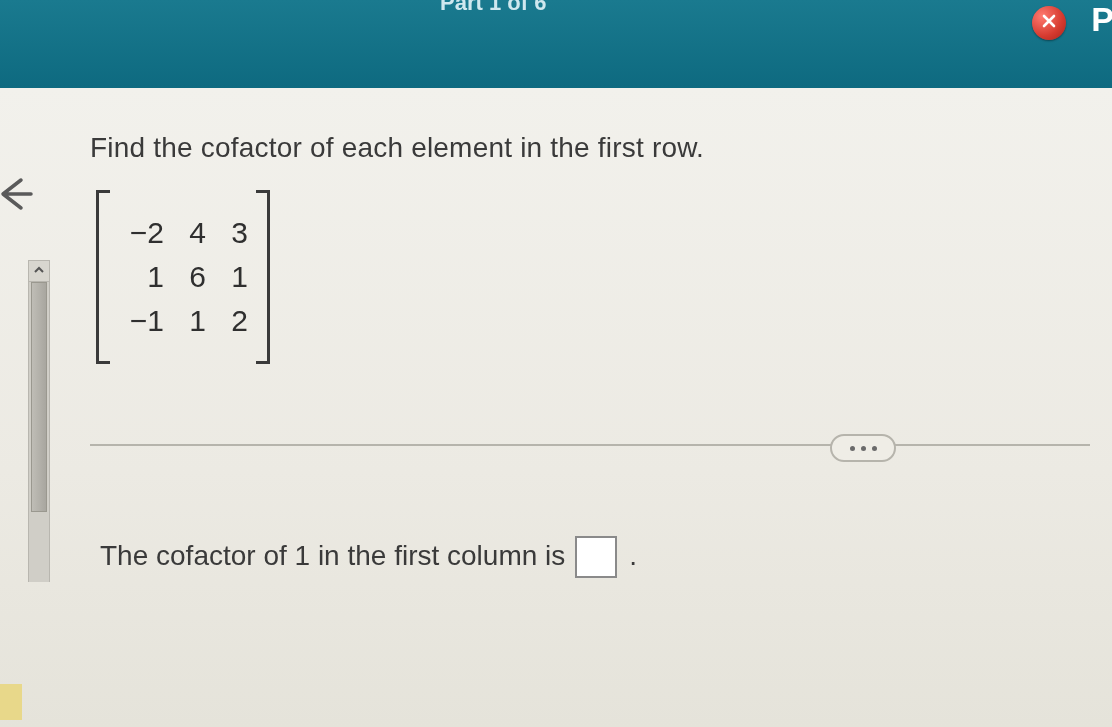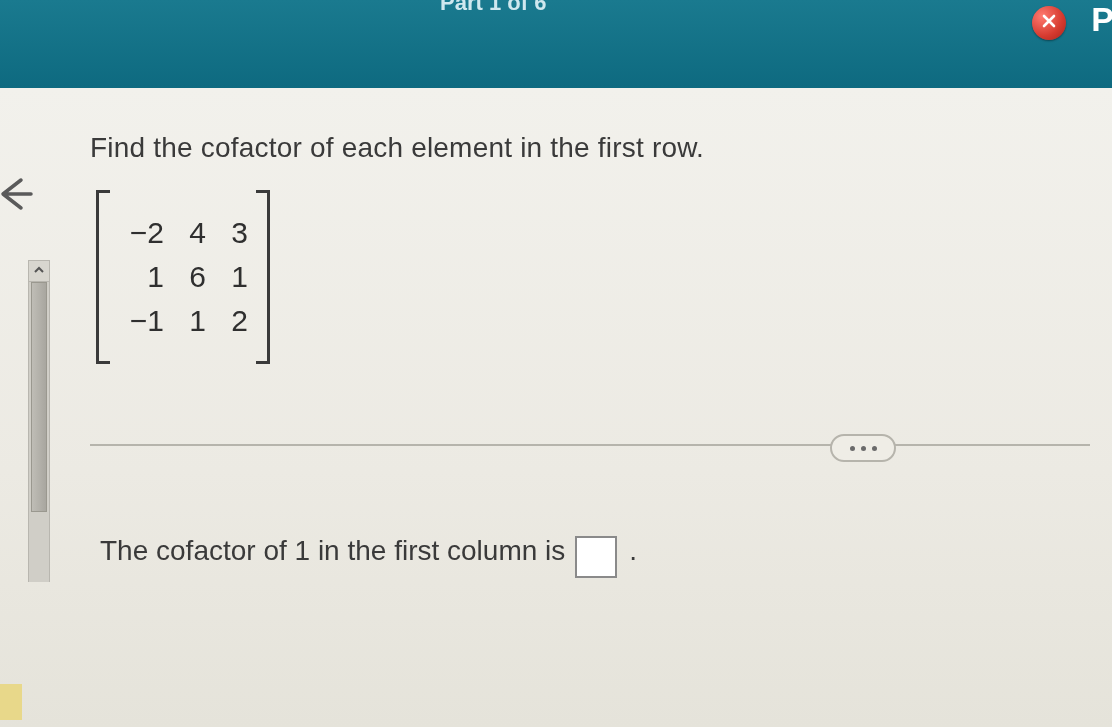--- a/index.html
+++ b/index.html
@@ -168,21 +168,21 @@
   .dots-pill span {
     width: 5px; height: 5px; border-radius: 50%; background: #6a6a6a;
   }
   .answer-line {
     position: absolute;
     left: 100px;
     top: 442px;
     font-size: 28px;
     color: #3a3a3a;
     display: flex;
-    align-items: center;
+    align-items: flex-end;
     gap: 10px;
   }
   .answer-box {
     display: inline-block;
     width: 42px;
     height: 42px;
     border: 2px solid #8a8a8a;
     background: #fff;
     vertical-align: middle;
     position: relative;

